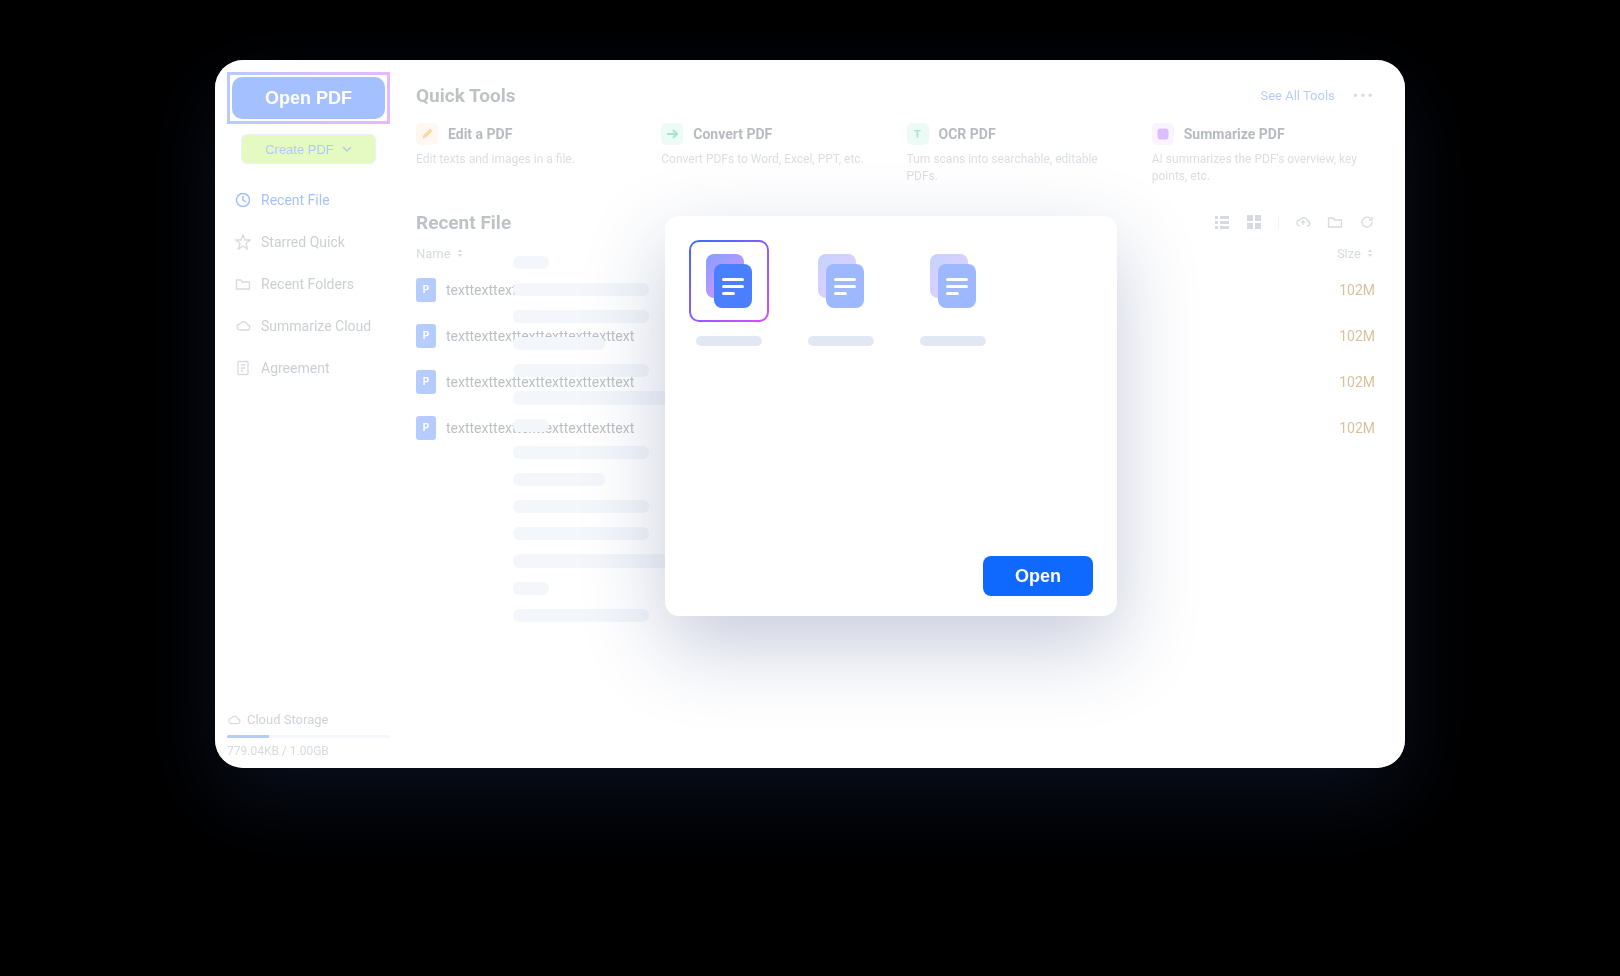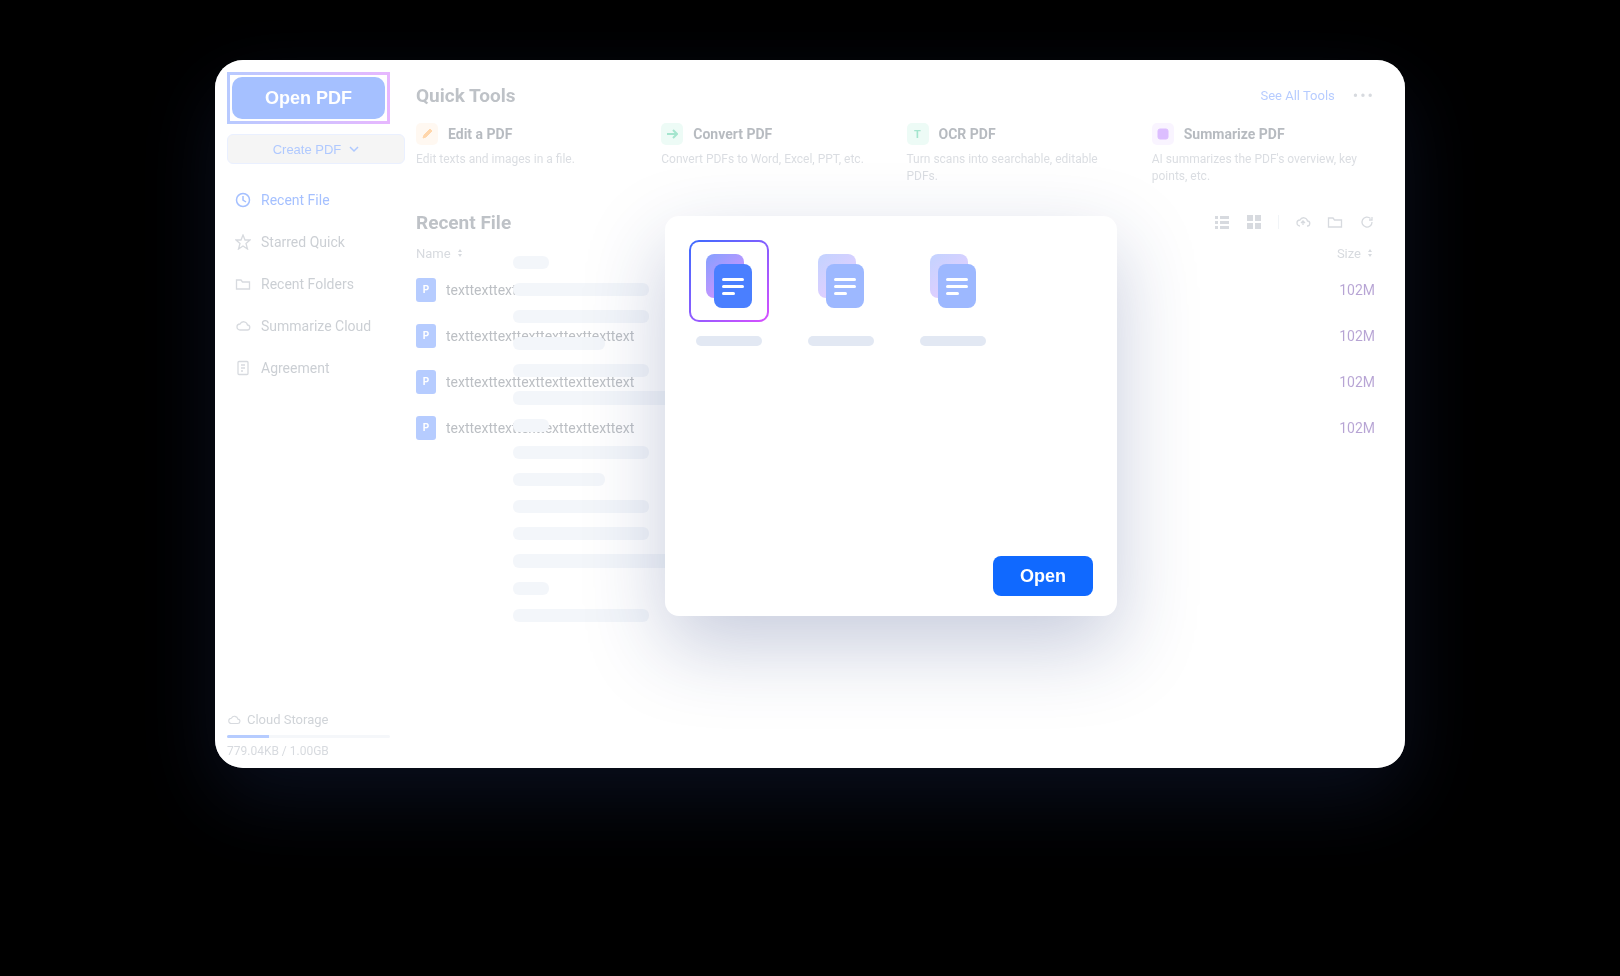--- a/index.html
+++ b/index.html
@@ -26,21 +26,21 @@
   .sidebar{
     width:185px;flex:none;padding:12px 10px 10px 12px;
     display:flex;flex-direction:column;position:relative;z-index:2;
   }
   .open-pdf-wrap{padding:2px;margin-bottom:10px;border:3px solid;border-image:linear-gradient(90deg,#4F7BFF,#C24DFF) 1;border-radius:12px;}
   .open-pdf{
     width:100%;height:42px;background:#1E63FF;color:#fff;border:none;border-radius:10px;
     font-size:18px;font-weight:600;cursor:pointer;
   }
   .create-pdf{
-    width:178px;height:30px;border:1px solid #CBD9FF;border-radius:6px;background:#e5e5e5;
+    width:135px;height:30px;border:1px solid #CBD9FF;border-radius:6px;background:#bef264;
     color:#3978FF;font-size:13px;display:flex;align-items:center;justify-content:center;gap:8px;cursor:pointer;
     margin:0 auto 18px;
   }
   .create-pdf svg{width:10px;height:10px;}
   .nav{display:flex;flex-direction:column;gap:6px;}
   .nav-item{
     display:flex;align-items:center;gap:10px;height:36px;border-radius:6px;
     padding:0 8px;color:#7E8793;font-size:14px;cursor:pointer;
   }
   .nav-item.active{color:#1E63FF;}
@@ -73,30 +73,30 @@
   .recent-head .ctrls{display:flex;align-items:center;gap:16px;color:#9BA3AE;}
   .recent-head .ctrls svg{width:16px;height:16px;cursor:pointer;}
   .recent-head .div{width:1px;height:14px;background:#DDE3EC;}
   .cols{display:flex;justify-content:space-between;margin:12px 0 6px;color:#9BA3AE;font-size:13px;}
   .cols .c{display:flex;align-items:center;gap:4px;}
   .cols svg{width:10px;height:10px;}
   .rows .row{display:flex;align-items:center;justify-content:space-between;height:46px;}
   .rows .lf{display:flex;align-items:center;gap:10px;}
   .fic{width:20px;height:24px;border-radius:3px;background:#4A7FFF;display:flex;align-items:center;justify-content:center;color:#fff;font-size:10px;font-weight:700;}
   .rows .nm{font-size:14px;color:#57606B;}
-  .rows .sz{font-size:14px;color:#4c1d95;}
+  .rows .sz{font-size:14px;color:#a16207;}
   
   .ghost{position:absolute;left:298px;top:196px;width:200px;z-index:3;}
   .ghost div{height:13px;border-radius:6px;background:#E2E8F3;margin-bottom:14px;}
   .ghost .w1{width:36px;} .ghost .w2{width:136px;} .ghost .w3{width:92px;}
   
   .modal{
     position:absolute;left:450px;top:156px;width:452px;height:400px;
     background:#fff;border-radius:14px;box-shadow:0 30px 80px rgba(30,50,120,.25);
-    padding:24px 24px 20px;display:flex;flex-direction:row;
+    padding:24px 24px 20px;display:flex;flex-direction:column;
   }
   .files{display:flex;gap:32px;}
   .file{display:flex;flex-direction:column;align-items:center;gap:14px;cursor:pointer;}
   .fcard{width:80px;height:82px;border-radius:10px;display:flex;align-items:center;justify-content:center;}
   .file.sel .fcard{padding:2px;background:linear-gradient(140deg,#3B6BFF,#D94FFF);}
   .file.sel .fcard .in{width:100%;height:100%;border-radius:8px;background:#fff;display:flex;align-items:center;justify-content:center;}
   .doc{position:relative;width:46px;height:54px;}
   .doc .bk{position:absolute;left:0;top:0;width:38px;height:44px;border-radius:8px;
     background:linear-gradient(140deg,#6F8FFF,#E07DFF);opacity:.85;}
   .file.dim .doc .bk{background:linear-gradient(140deg,#B8CBFF,#E9C4FF);}

